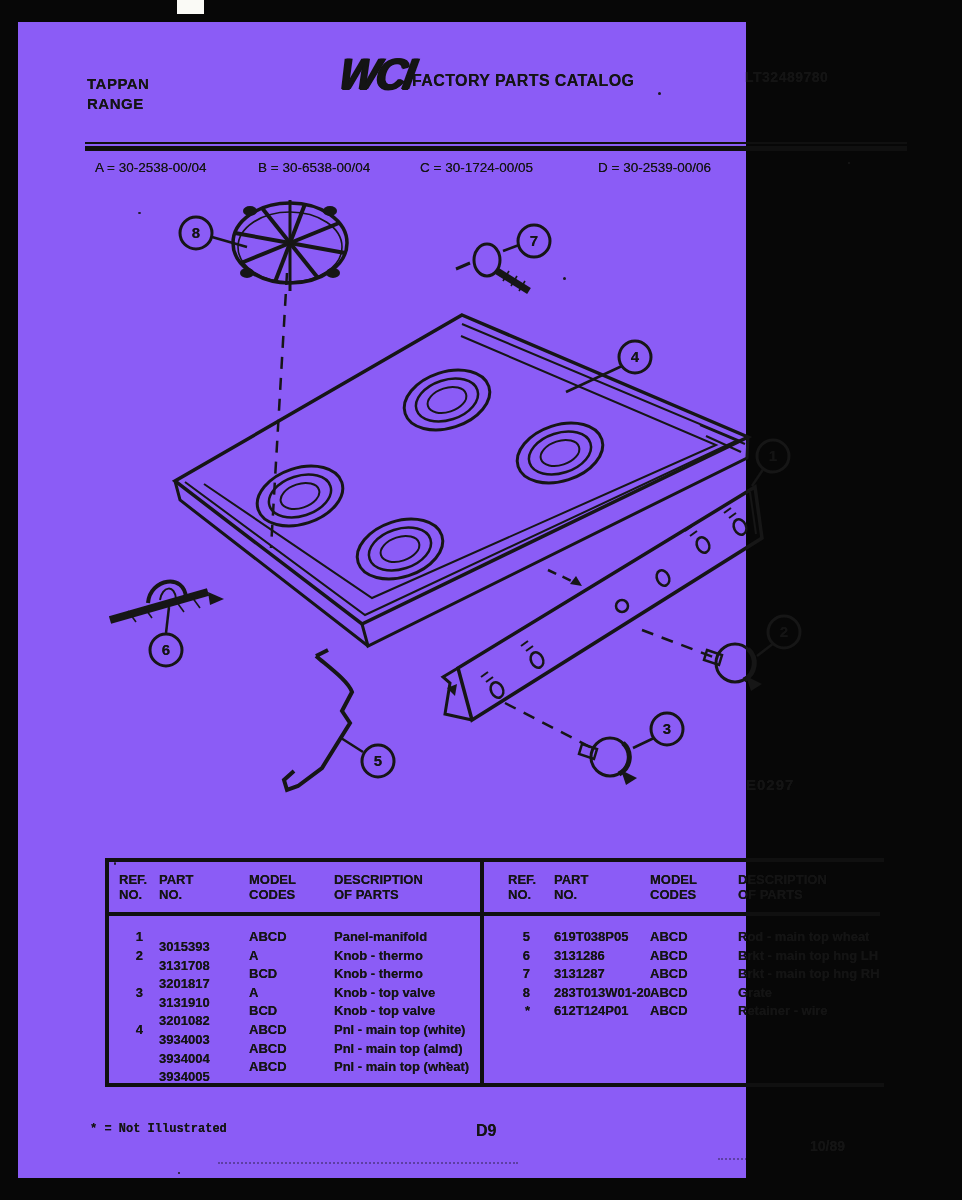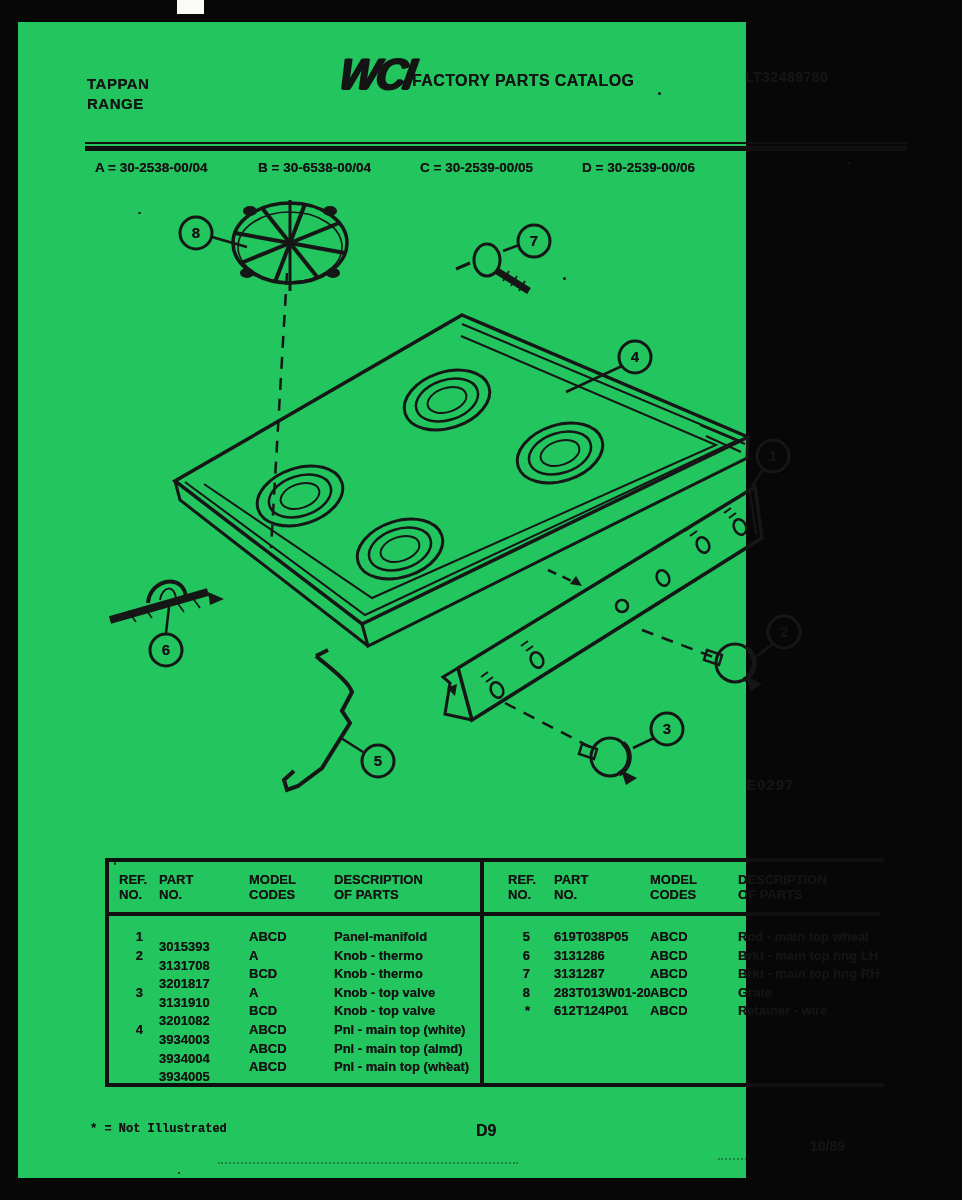--- a/index.html
+++ b/index.html
@@ -2,38 +2,38 @@
 <html><head>
 <meta charset="utf-8">
 <style>
   html,body{margin:0;padding:0;}
   body{
     width:962px;height:1200px;position:relative;background:#070707;
     font-family:"Liberation Sans", sans-serif;overflow:hidden;
   }
   .page{
     position:absolute;left:18px;top:22px;width:728px;height:1156px;
-    background:#22c55e;color:#141414;
+    background:#8b5cf6;color:#141414;
   }
   .scan{text-shadow:0 0 .6px rgba(25,25,25,.85);}
   .abs{position:absolute;}
   
   .brand{left:69px;top:52px;font-size:15px;font-weight:700;line-height:20px;letter-spacing:.5px;}
   .logo{
     left:322px;top:28px;font-size:42px;font-weight:700;font-style:italic;
     letter-spacing:-3px;transform:skewX(-10deg) scaleY(1.05);
     text-shadow:1.2px 0 currentColor,-1.2px 0 currentColor,0 1px currentColor;
   }
   .cat-title{left:394px;top:50px;font-size:16px;font-weight:700;letter-spacing:.4px;}
   .doc-code{left:727px;top:47px;font-size:14px;font-weight:700;letter-spacing:.5px;}
   .rule{left:67px;top:120px;width:822px;height:9px;}
   .rule .thin{height:2px;background:#101010;}
   .rule .thick{height:5px;background:#101010;margin-top:2px;}
-  .model{top:138px;font-size:13.5px;font-weight:700;white-space:nowrap;text-align:center;}
-  .model.a{left:77px;} .model.b{left:240px;} .model.c{left:402px;} .model.d{left:564px;}
+  .model{top:138px;font-size:13.5px;font-weight:400;white-space:nowrap;text-align:center;}
+  .model.a{left:77px;} .model.b{left:240px;} .model.c{left:402px;} .model.d{left:580px;}
   
   svg.diagram{position:absolute;left:0;top:178px;}
   svg .ln{stroke:#161616;fill:none;}
   svg text{font-family:"Liberation Sans",sans-serif;font-weight:700;fill:#141414;}
   
   .parts-table{
     left:87px;top:836px;width:775px;height:221px;display:flex;
     border-top:4px solid #101010;border-left:4px solid #101010;border-bottom:4px solid #101010;
   }
   .t-half{position:relative;height:100%;}
@@ -83,21 +83,21 @@
   <div class="abs cat-title">FACTORY PARTS CATALOG</div>
   <div class="abs doc-code">LT32489780</div>
 
   <div class="abs rule">
     <div class="thin"></div>
     <div class="thick"></div>
   </div>
 
   <div class="abs model a">A = 30-2538-00/04</div>
   <div class="abs model b">B = 30-6538-00/04</div>
-  <div class="abs model c">C = 30-2539-00/05</div>
+  <div class="abs model c">C = 30-1724-00/05</div>
   <div class="abs model d">D = 30-2539-00/06</div>
 
   <svg class="diagram" width="912" height="632" viewBox="18 200 912 632">
 
     <g>
       <ellipse class="ln" cx="290" cy="243" rx="57" ry="40" stroke-width="3.5"></ellipse>
       <ellipse class="ln" cx="290" cy="247" rx="52" ry="35" stroke-width="1.6"></ellipse>
       <line class="ln" x1="290" y1="199" x2="290" y2="291" stroke-width="3"></line>
       <g stroke="#161616" stroke-width="4">
         <line x1="290" y1="243" x2="345" y2="253"></line>

